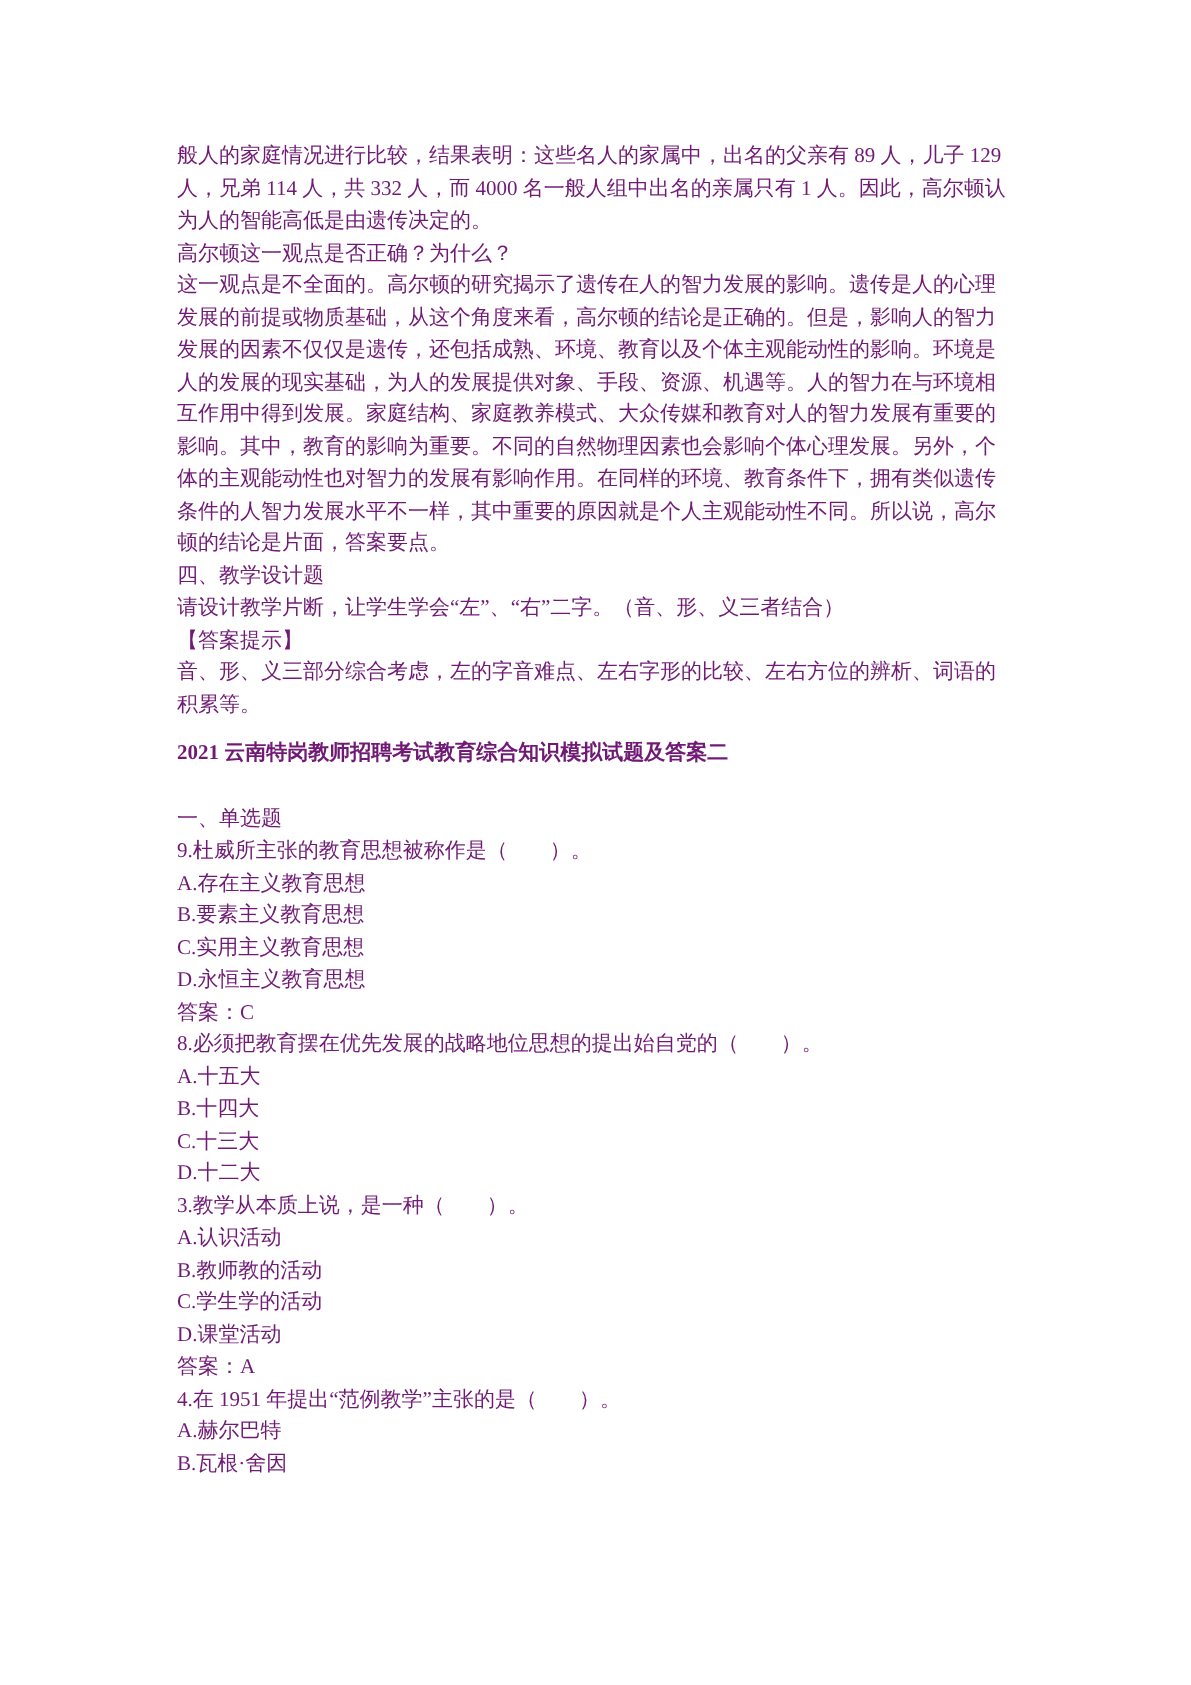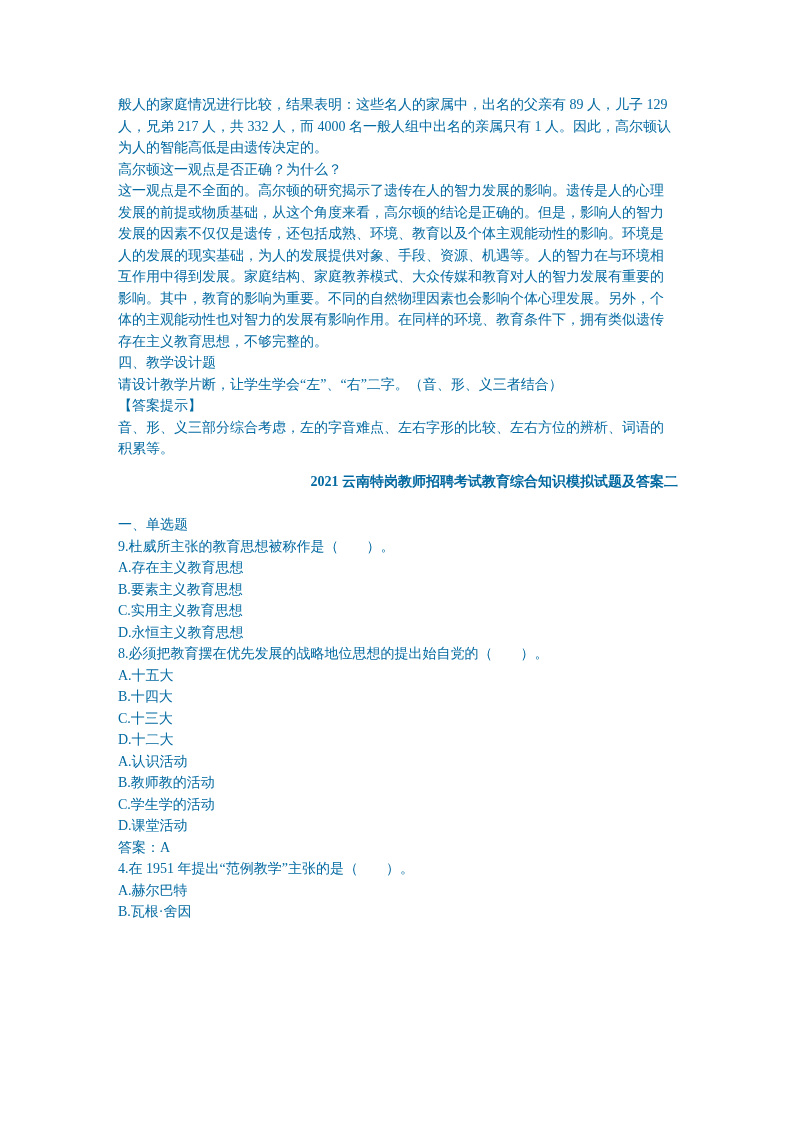--- a/index.html
+++ b/index.html
@@ -15,63 +15,66 @@
     color: #000000;
     box-sizing: border-box;
     padding: 94px 116px 0 118px;
     overflow: hidden;
     font-family: "Liberation Serif", "DejaVu Serif", serif;
   }
   .line {
     font-size: 14px;
     line-height: 21.5px;
     white-space: pre-wrap;
-    color: #0369a1;
+    color: #701a75;
   }
   .line.title {
     font-weight: bold;
-    text-align: right;
+    text-align: left;
     margin-top: 11px;
     margin-bottom: 22px;
   }
 </style>
 </head>
 <body>
 
 <div class="page">
   <div>
       <div class="line body">般人的家庭情况进行比较，结果表明：这些名人的家属中，出名的父亲有 89 人，儿子 129</div>
-      <div class="line body">人，兄弟 217 人，共 332 人，而 4000 名一般人组中出名的亲属只有 1 人。因此，高尔顿认</div>
+      <div class="line body">人，兄弟 114 人，共 332 人，而 4000 名一般人组中出名的亲属只有 1 人。因此，高尔顿认</div>
       <div class="line body">为人的智能高低是由遗传决定的。</div>
       <div class="line body">高尔顿这一观点是否正确？为什么？</div>
       <div class="line body">这一观点是不全面的。高尔顿的研究揭示了遗传在人的智力发展的影响。遗传是人的心理</div>
       <div class="line body">发展的前提或物质基础，从这个角度来看，高尔顿的结论是正确的。但是，影响人的智力</div>
       <div class="line body">发展的因素不仅仅是遗传，还包括成熟、环境、教育以及个体主观能动性的影响。环境是</div>
       <div class="line body">人的发展的现实基础，为人的发展提供对象、手段、资源、机遇等。人的智力在与环境相</div>
       <div class="line body">互作用中得到发展。家庭结构、家庭教养模式、大众传媒和教育对人的智力发展有重要的</div>
       <div class="line body">影响。其中，教育的影响为重要。不同的自然物理因素也会影响个体心理发展。另外，个</div>
       <div class="line body">体的主观能动性也对智力的发展有影响作用。在同样的环境、教育条件下，拥有类似遗传</div>
-      <div class="line body">存在主义教育思想，不够完整的。</div>
+      <div class="line body">条件的人智力发展水平不一样，其中重要的原因就是个人主观能动性不同。所以说，高尔</div>
+      <div class="line body">顿的结论是片面，答案要点。</div>
       <div class="line body">四、教学设计题</div>
       <div class="line body">请设计教学片断，让学生学会“左”、“右”二字。（音、形、义三者结合）</div>
       <div class="line body">【答案提示】</div>
       <div class="line body">音、形、义三部分综合考虑，左的字音难点、左右字形的比较、左右方位的辨析、词语的</div>
       <div class="line body">积累等。</div>
       <div class="line title">2021 云南特岗教师招聘考试教育综合知识模拟试题及答案二</div>
       <div class="line body">一、单选题</div>
       <div class="line body">9.杜威所主张的教育思想被称作是（　　）。</div>
       <div class="line body">A.存在主义教育思想</div>
       <div class="line body">B.要素主义教育思想</div>
       <div class="line body">C.实用主义教育思想</div>
       <div class="line body">D.永恒主义教育思想</div>
+      <div class="line body">答案：C</div>
       <div class="line body">8.必须把教育摆在优先发展的战略地位思想的提出始自党的（　　）。</div>
       <div class="line body">A.十五大</div>
       <div class="line body">B.十四大</div>
       <div class="line body">C.十三大</div>
       <div class="line body">D.十二大</div>
+      <div class="line body">3.教学从本质上说，是一种（　　）。</div>
       <div class="line body">A.认识活动</div>
       <div class="line body">B.教师教的活动</div>
       <div class="line body">C.学生学的活动</div>
       <div class="line body">D.课堂活动</div>
       <div class="line body">答案：A</div>
       <div class="line body">4.在 1951 年提出“范例教学”主张的是（　　）。</div>
       <div class="line body">A.赫尔巴特</div>
       <div class="line body">B.瓦根·舍因</div>
     </div>
 </div>

